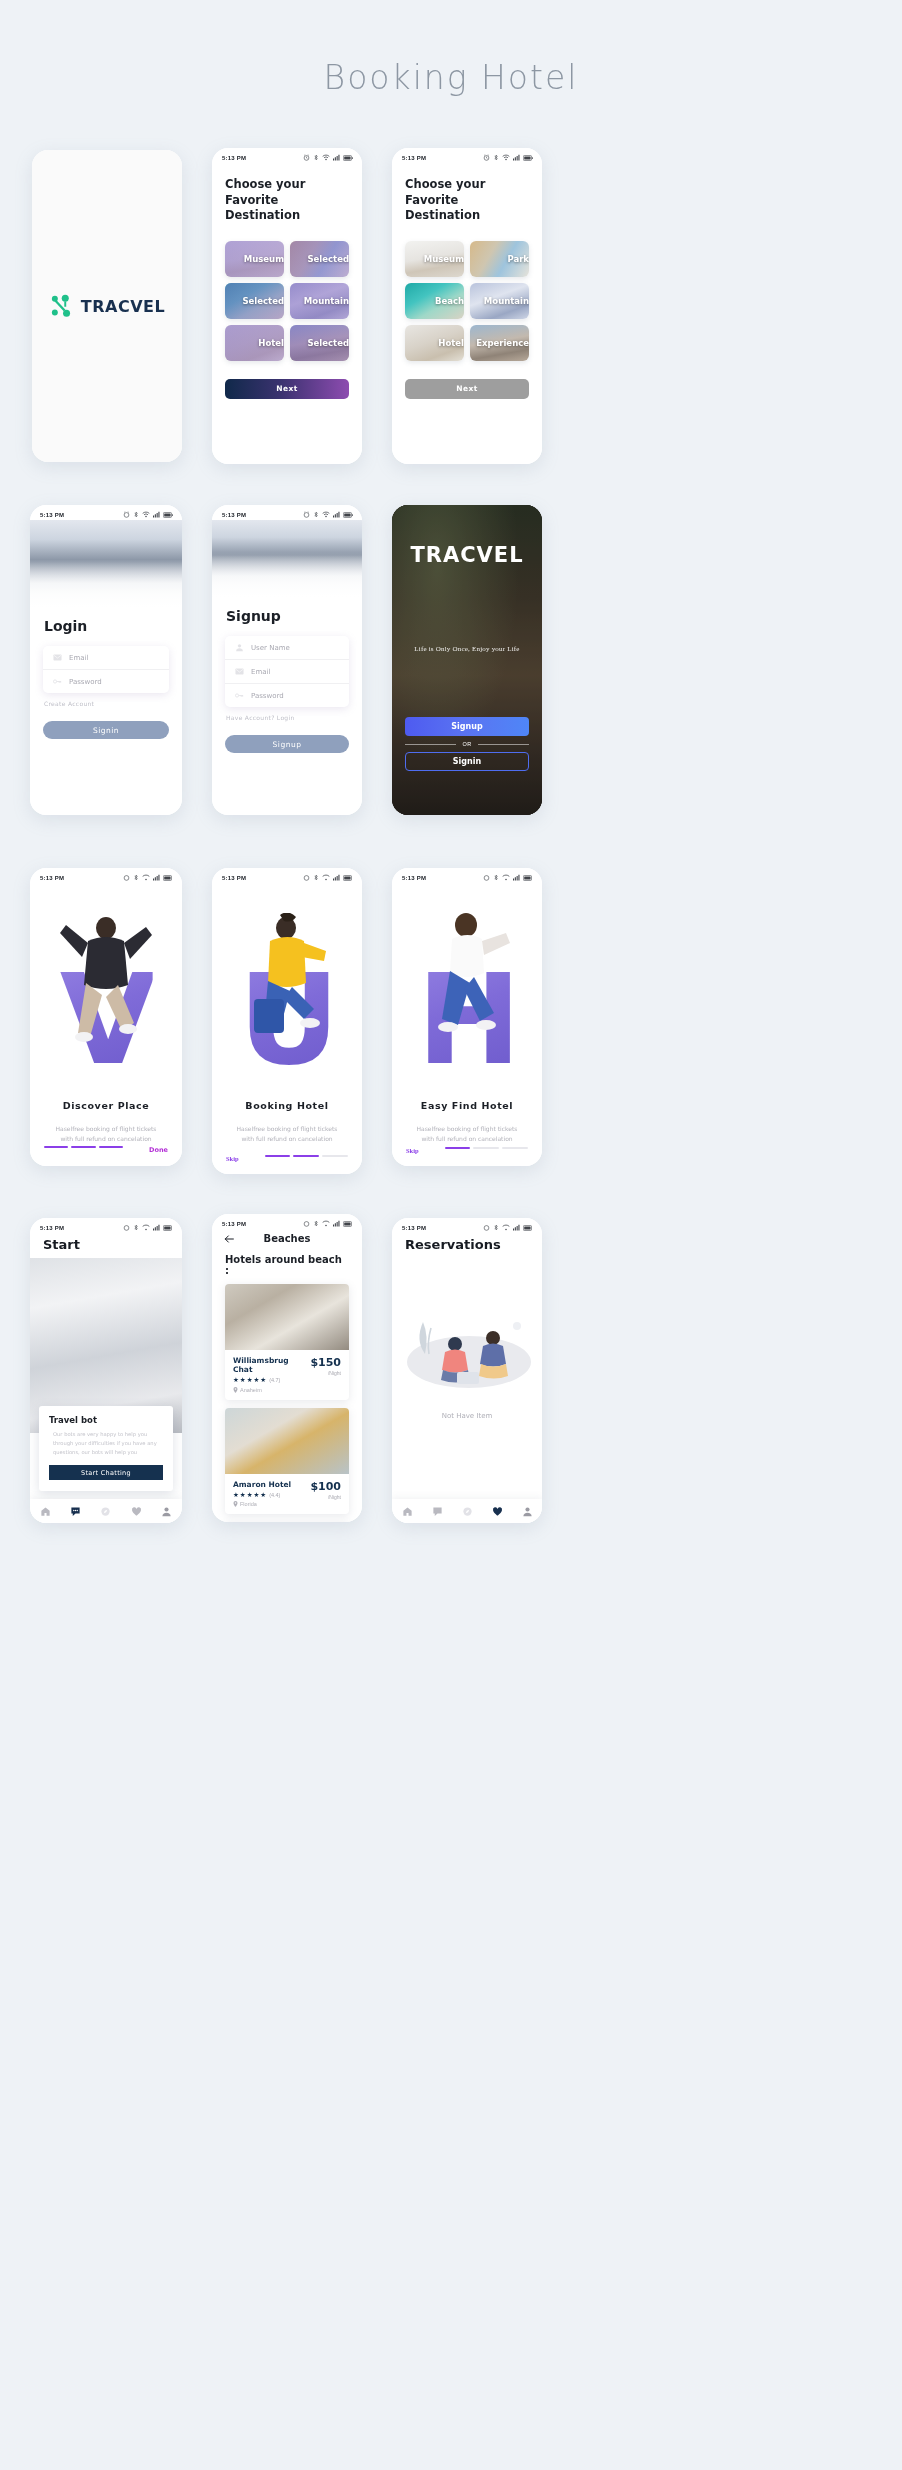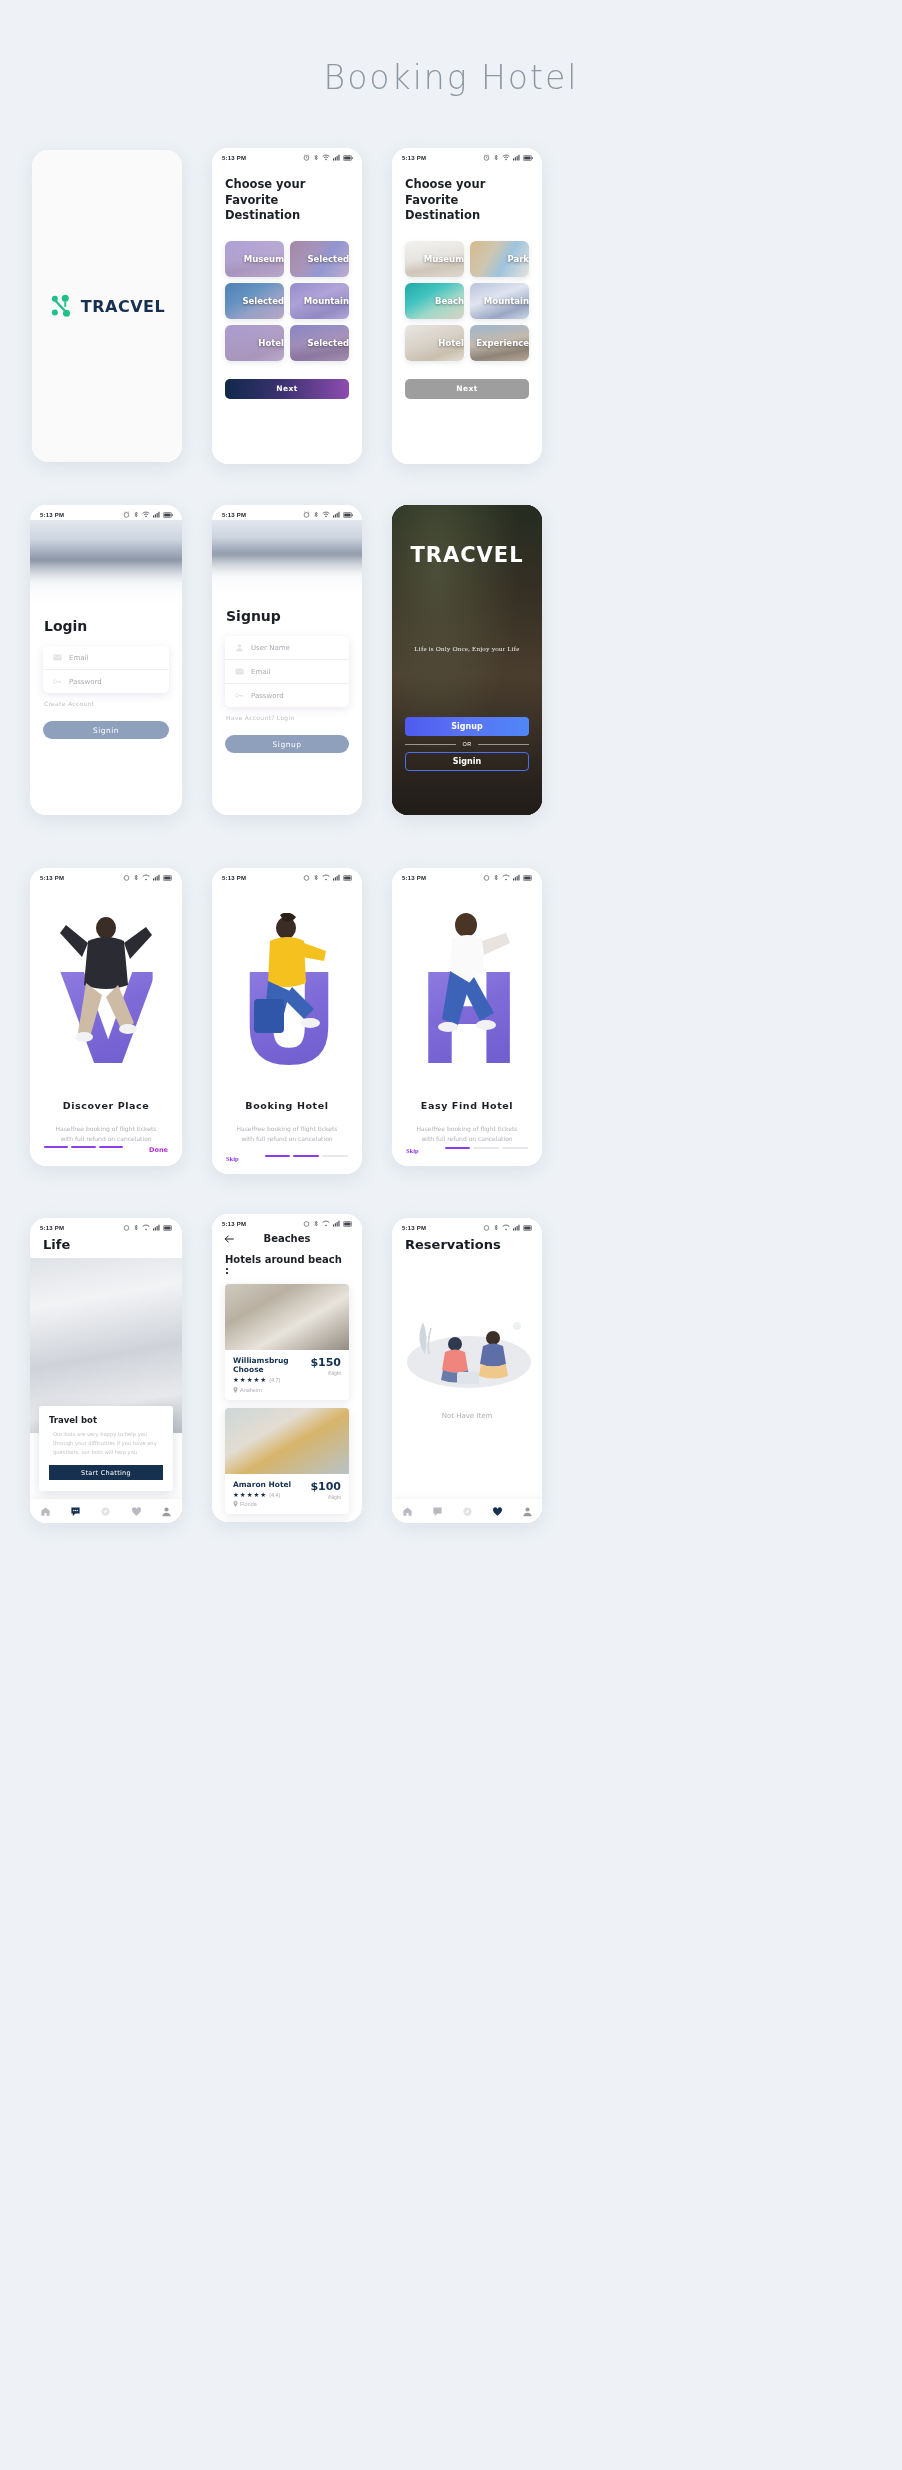--- a/index.html
+++ b/index.html
@@ -723,21 +723,21 @@
               <rect x="3.6" y="5.5" width="2.2" height="6.5" fill="#20242b"></rect>
               <rect x="7.2" y="3" width="2.2" height="9" fill="#20242b"></rect>
               <rect x="10.8" y="0.5" width="2.2" height="11.5" fill="#20242b"></rect>
             </svg>
           <svg class="sb-ico" width="10" height="6" viewBox="0 0 20 11">
               <rect x="0.6" y="0.6" width="16.5" height="9.8" rx="2" fill="none" stroke="#20242b" stroke-width="1.2"></rect>
               <rect x="2.4" y="2.4" width="12.8" height="6.2" rx="1" fill="#20242b"></rect>
             </svg>
         </span>
       </div>
-      <div class="sec-title">Life</div>
+      <div class="sec-title">Start</div>
       <div class="chat-photo">
         <div class="bot-card">
           <div class="bot-title">Travel bot</div>
           <div class="bot-desc">Our bots are very happy to help you through your difficulties if you have any questions, our bots will help you</div>
           <div class="btn-dark">Start Chatting</div>
         </div>
       </div>
       <div class="tabbar">
         <span>
             <svg class="tab-ico" viewBox="0 0 16 16">
@@ -805,21 +805,21 @@
             <path d="M15 7H2M7 2L2 7l5 5" fill="none" stroke="#1b1f26" stroke-width="1.6" stroke-linecap="round" stroke-linejoin="round"></path>
           </svg>
         <span class="ttl">Beaches</span>
       </div>
       <div class="sub-head">Hotels around beach :</div>
 
       <div class="hotel-card">
         <div class="hotel-img hi-1"></div>
         <div class="hotel-body">
           <div class="hb-left">
-            <div class="hotel-name">Williamsbrug Choose</div>
+            <div class="hotel-name">Williamsbrug Chat</div>
             <div class="stars">
               <span class="star">★</span>
               <span class="star">★</span>
               <span class="star">★</span>
               <span class="star">★</span>
               <span class="star">★</span>
               <span class="rate-num">(4.7)</span>
             </div>
             <div class="loc">
               <svg width="5" height="6" viewBox="0 0 10 13">

